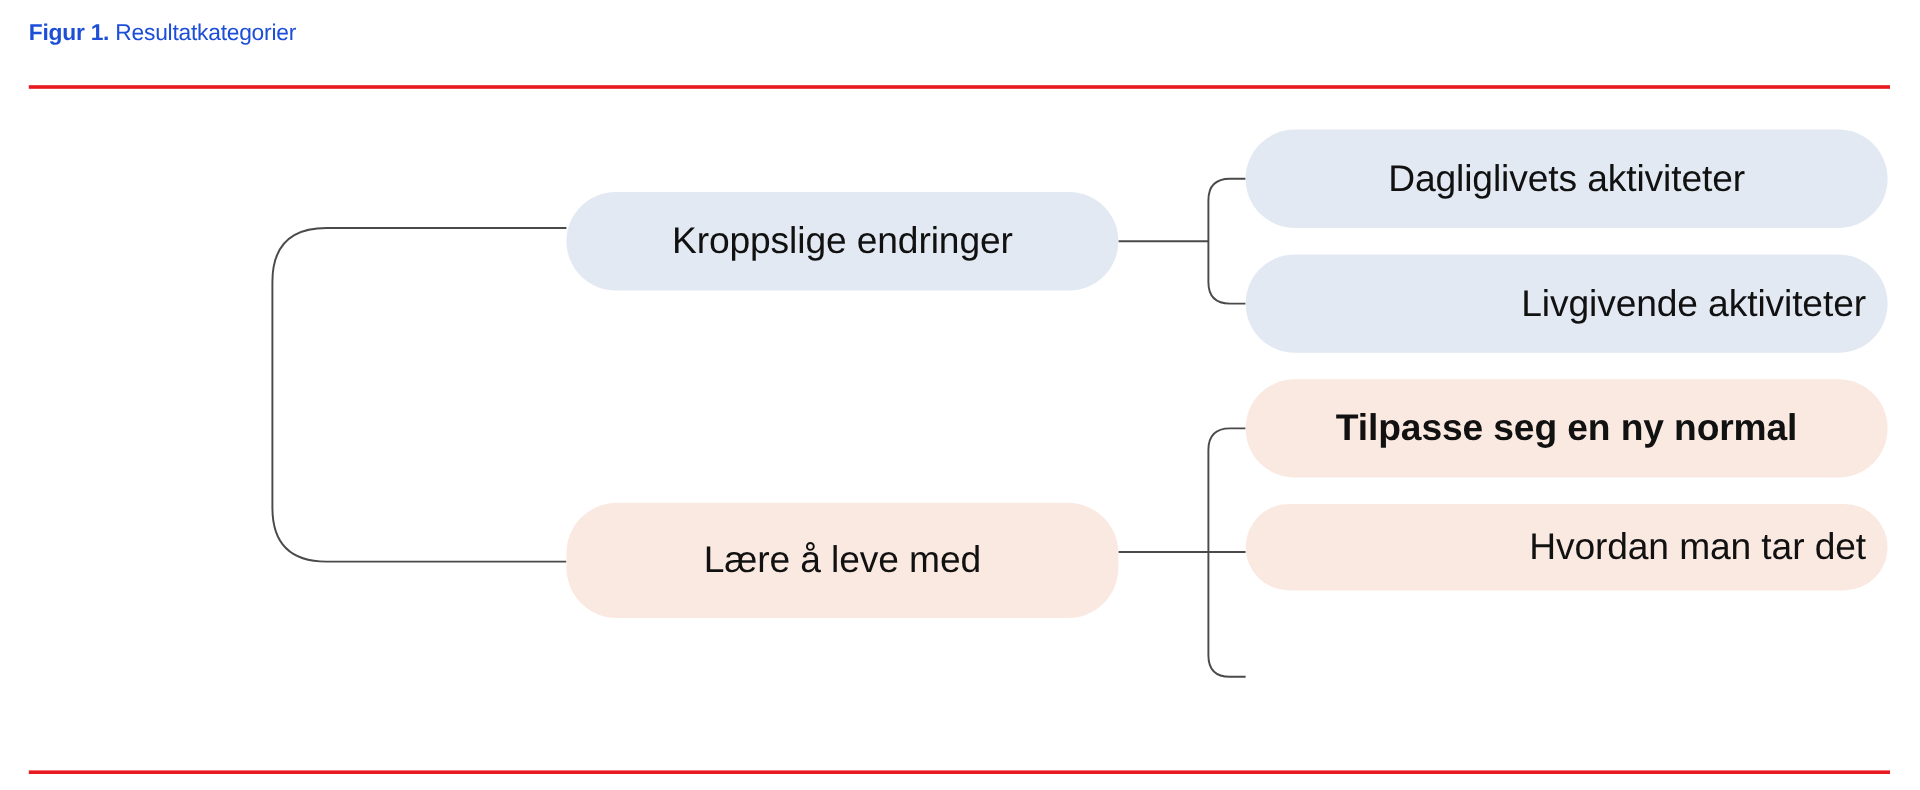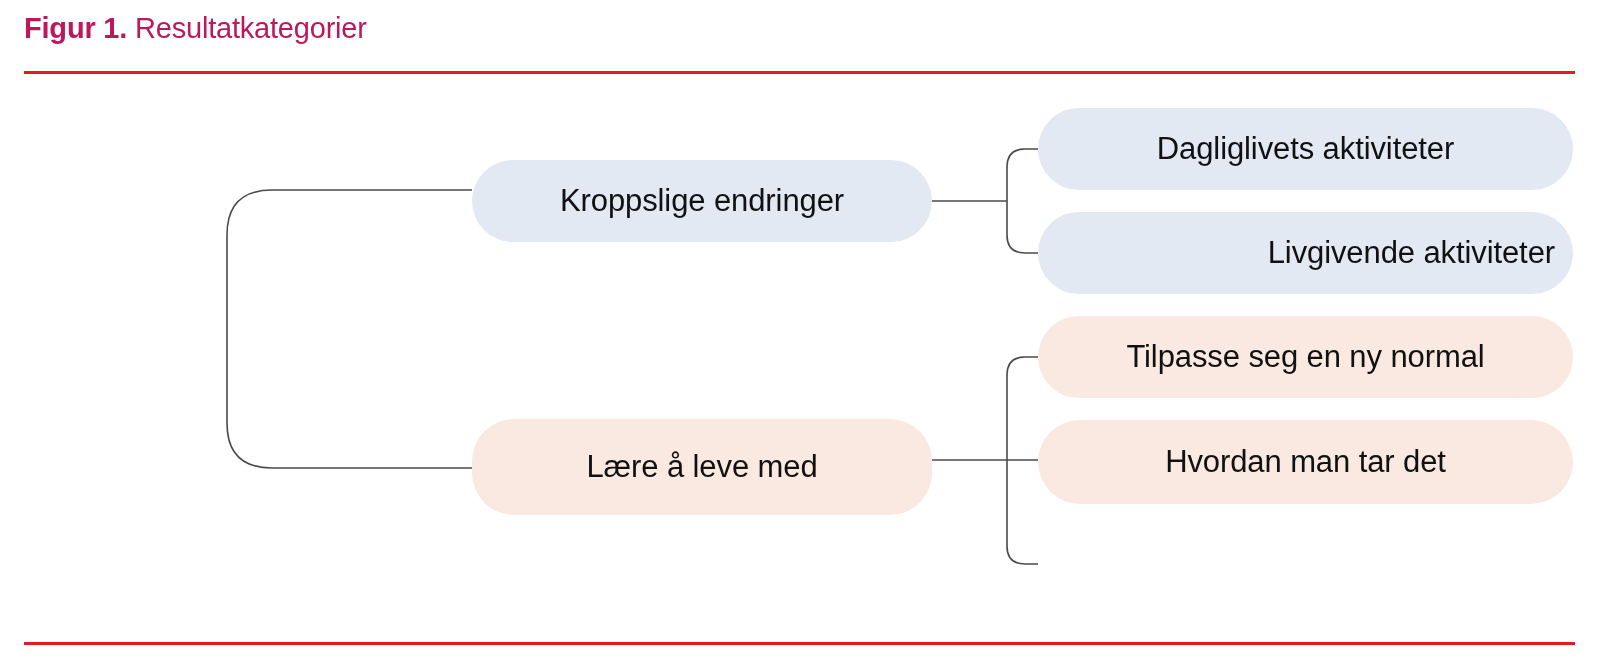--- a/index.html
+++ b/index.html
@@ -18,23 +18,23 @@
     height: 658px;
     background: #ffffff;
     overflow: hidden;
   }
 
   
   .fig-title {
     position: absolute;
     left: 24px;
     top: 8px;
-    font-size: 29px;
+    font-size: 19px;
     line-height: 40px;
-    color: #be185d;
+    color: #1d4ed8;
     white-space: nowrap;
     letter-spacing: -0.2px;
   }
   .fig-title .fig-label {
     font-weight: 700;
   }
   .fig-title .fig-caption {
     font-weight: 400;
   }
 
@@ -88,22 +88,22 @@
 
   
   .n-mid-blue  { left: 472px;  top: 160px; width: 460px; height: 82px; }
   .n-mid-pink  { left: 472px;  top: 419px; width: 460px; height: 96px; }
 
   
   .n-b1        { left: 1038px; top: 108px; width: 535px; height: 82px; }
   .n-b2        { left: 1038px; top: 212px; width: 535px; height: 82px; justify-content: flex-end; }
 
   
-  .n-p1        { left: 1038px; top: 316px; width: 535px; height: 82px; }
-  .n-p2        { left: 1038px; top: 420px; width: 535px; height: 84px; }
+  .n-p1        { left: 1038px; top: 316px; width: 535px; height: 82px; font-weight: bold; }
+  .n-p2        { left: 1038px; top: 420px; width: 535px; height: 72px; justify-content: flex-end; }
   .n-p3        { left: 1038px; top: 524px; width: 535px; height: 82px; }
 </style>
 </head>
 <body>
 
 <div id="figure">
 
   <div class="fig-title">
     <span class="fig-label">Figur 1.</span><span class="fig-caption"> Resultatkategorier</span>
   </div>

